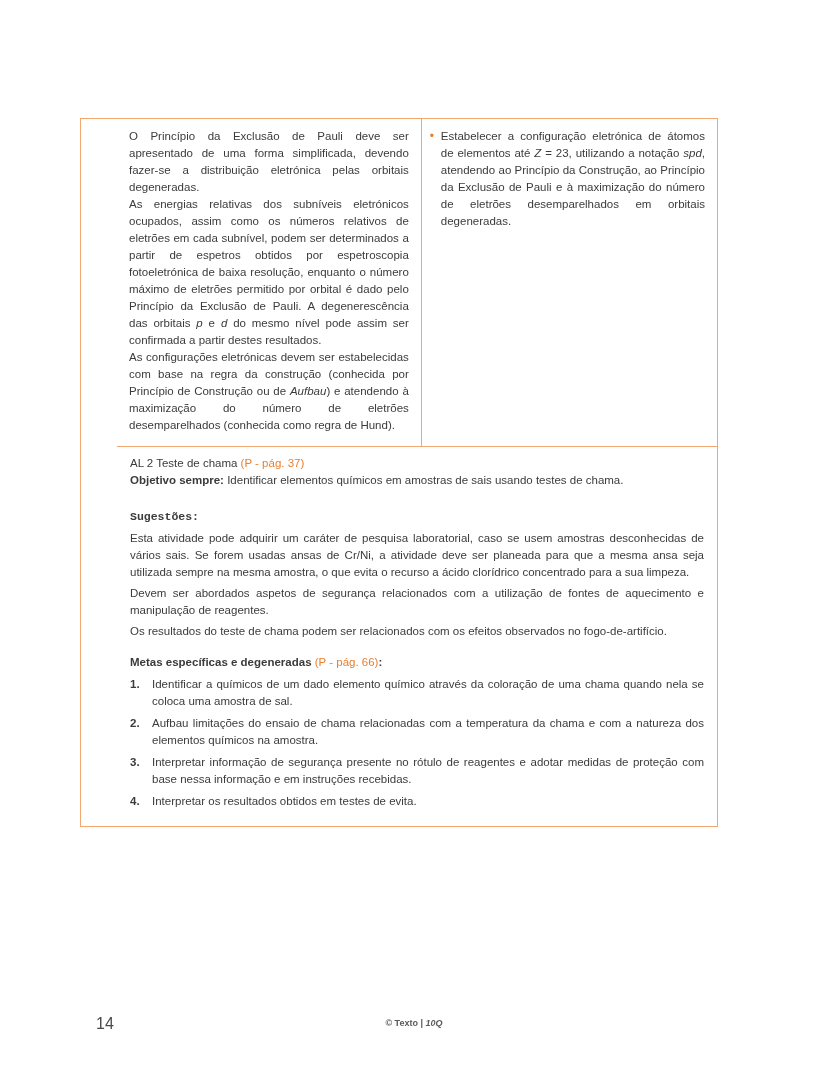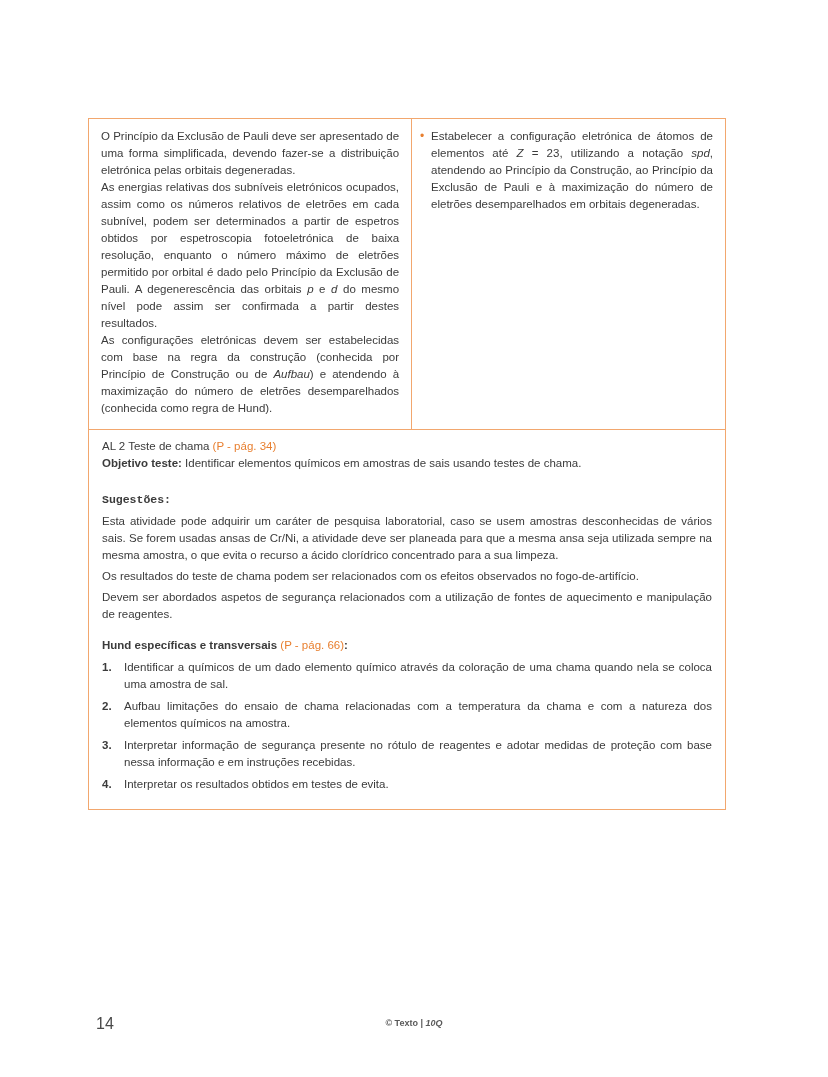--- a/index.html
+++ b/index.html
@@ -10,24 +10,25 @@
   }
   .page {
     position: relative;
     width: 828px; height: 1077px;
     background: #ffffff;
     color: var(--text, #3b3b3b);
     overflow: hidden;
   }
   .doc-table {
     position: absolute;
-    left: 88px; top: 118px;
+    left: 80px; top: 118px;
     width: 638px;
     box-sizing: border-box;
     border: 1px solid var(--border, #f2a76e);
+    padding-left: 36px;
   }
   .row-top { display: flex; align-items: stretch; }
   .cell {
     box-sizing: border-box;
     font-size: 11.5px;
     line-height: 17px;
     text-align: justify;
   }
   .cell p { margin: 0; }
   .cell-left {
@@ -91,29 +92,29 @@
       <div class="cell cell-right">
         <div class="bullet-row">
           <span class="bullet accent-text">•</span>
           <p class="bullet-text"><span>Estabelecer a configuração eletrónica de átomos de elementos até </span><span style="font-style: italic;">Z</span><span> = 23, utilizando a notação </span><span style="font-style: italic;">spd</span><span>, atendendo ao Princípio da Construção, ao Princípio da Exclusão de Pauli e à maximização do número de eletrões desemparelhados em orbitais degeneradas.</span></p>
         </div>
       </div>
 
     </div>
 
     <div class="row-bottom">
-      <p><span style="font-weight: normal;">AL 2 Teste de chama</span><span class="accent-text"> (P - pág. 34)</span></p>
-      <p><span style="font-weight: bold;">Objetivo teste:</span><span> Identificar elementos químicos em amostras de sais usando testes de chama.</span></p>
+      <p><span style="font-weight: normal;">AL 2 Teste de chama</span><span class="accent-text"> (P - pág. 37)</span></p>
+      <p><span style="font-weight: bold;">Objetivo sempre:</span><span> Identificar elementos químicos em amostras de sais usando testes de chama.</span></p>
 
       <p class="sugg-heading">Sugestões:</p>
       <p class="sugg-para">Esta atividade pode adquirir um caráter de pesquisa laboratorial, caso se usem amostras desconhecidas de vários sais. Se forem usadas ansas de Cr/Ni, a atividade deve ser planeada para que a mesma ansa seja utilizada sempre na mesma amostra, o que evita o recurso a ácido clorídrico concentrado para a sua limpeza.</p>
+      <p class="sugg-para">Devem ser abordados aspetos de segurança relacionados com a utilização de fontes de aquecimento e manipulação de reagentes.</p>
       <p class="sugg-para">Os resultados do teste de chama podem ser relacionados com os efeitos observados no fogo-de-artifício.</p>
-      <p class="sugg-para">Devem ser abordados aspetos de segurança relacionados com a utilização de fontes de aquecimento e manipulação de reagentes.</p>
 
-      <p class="metas-heading"><span style="font-weight: bold;">Hund específicas e transversais</span><span class="accent-text"> (P - pág. 66)</span><span style="font-weight: bold;">:</span></p>
+      <p class="metas-heading"><span style="font-weight: bold;">Metas específicas e degeneradas</span><span class="accent-text"> (P - pág. 66)</span><span style="font-weight: bold;">:</span></p>
 
       <div class="list-item">
         <span class="list-num">1.</span>
         <span class="list-text">Identificar a químicos de um dado elemento químico através da coloração de uma chama quando nela se coloca uma amostra de sal.</span>
       </div>
       <div class="list-item">
         <span class="list-num">2.</span>
         <span class="list-text">Aufbau limitações do ensaio de chama relacionadas com a temperatura da chama e com a natureza dos elementos químicos na amostra.</span>
       </div>
       <div class="list-item">

